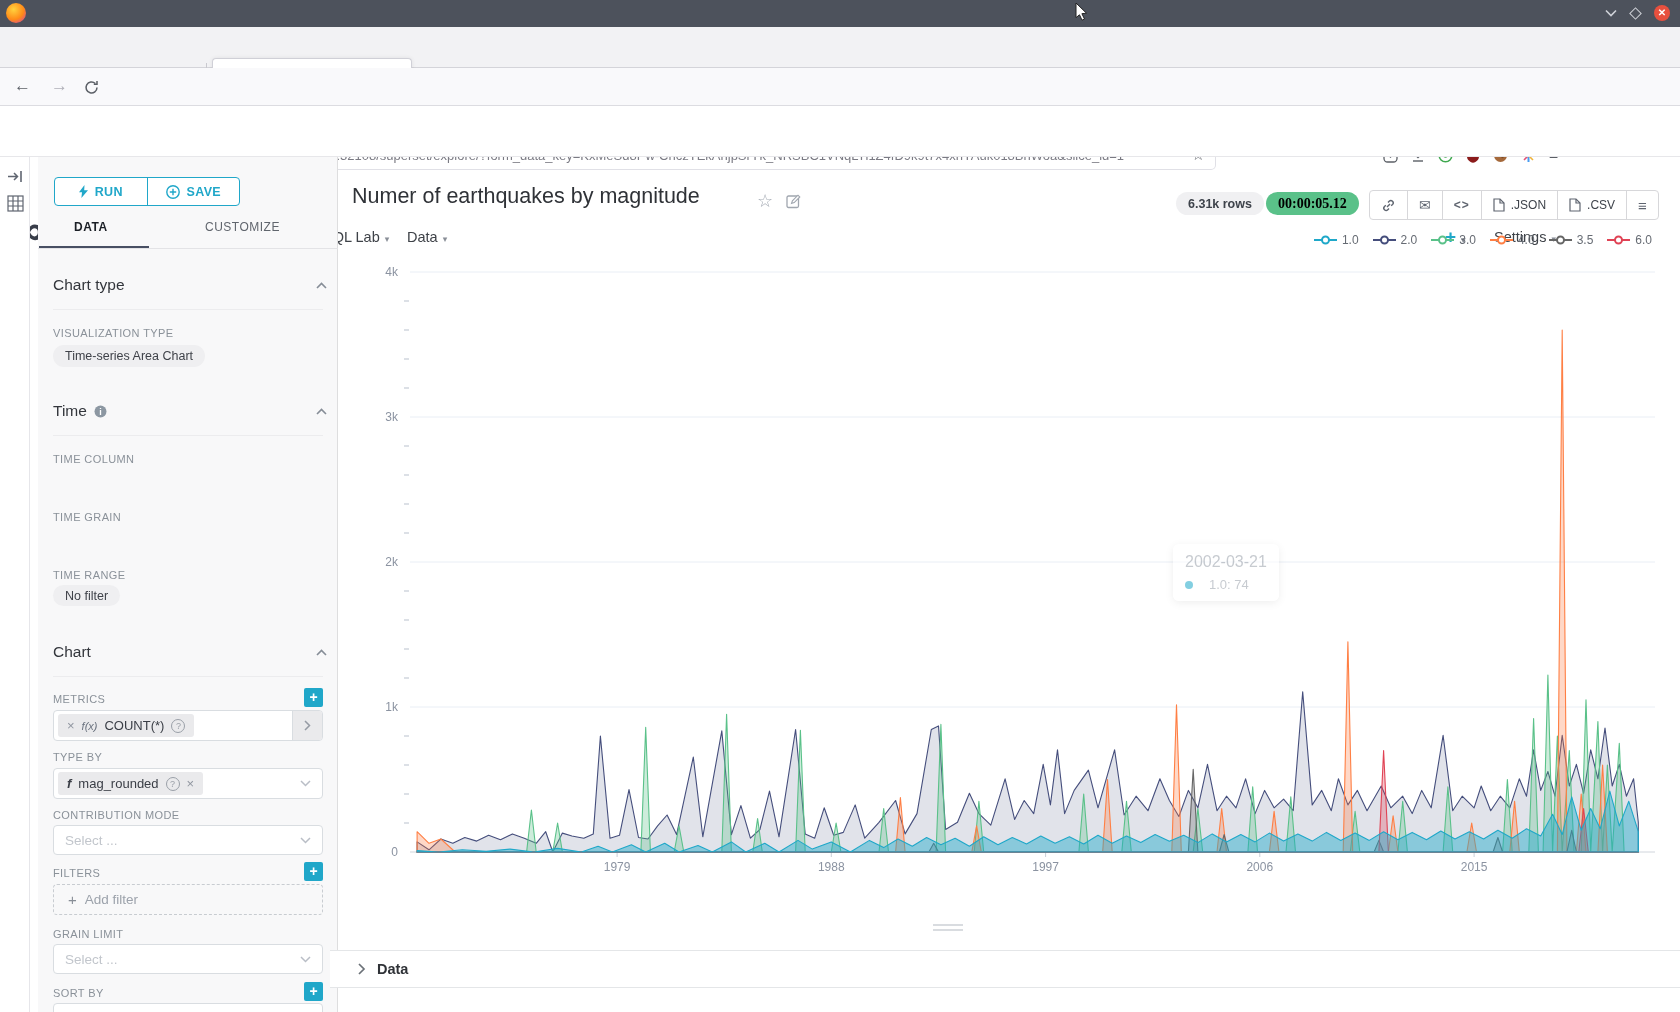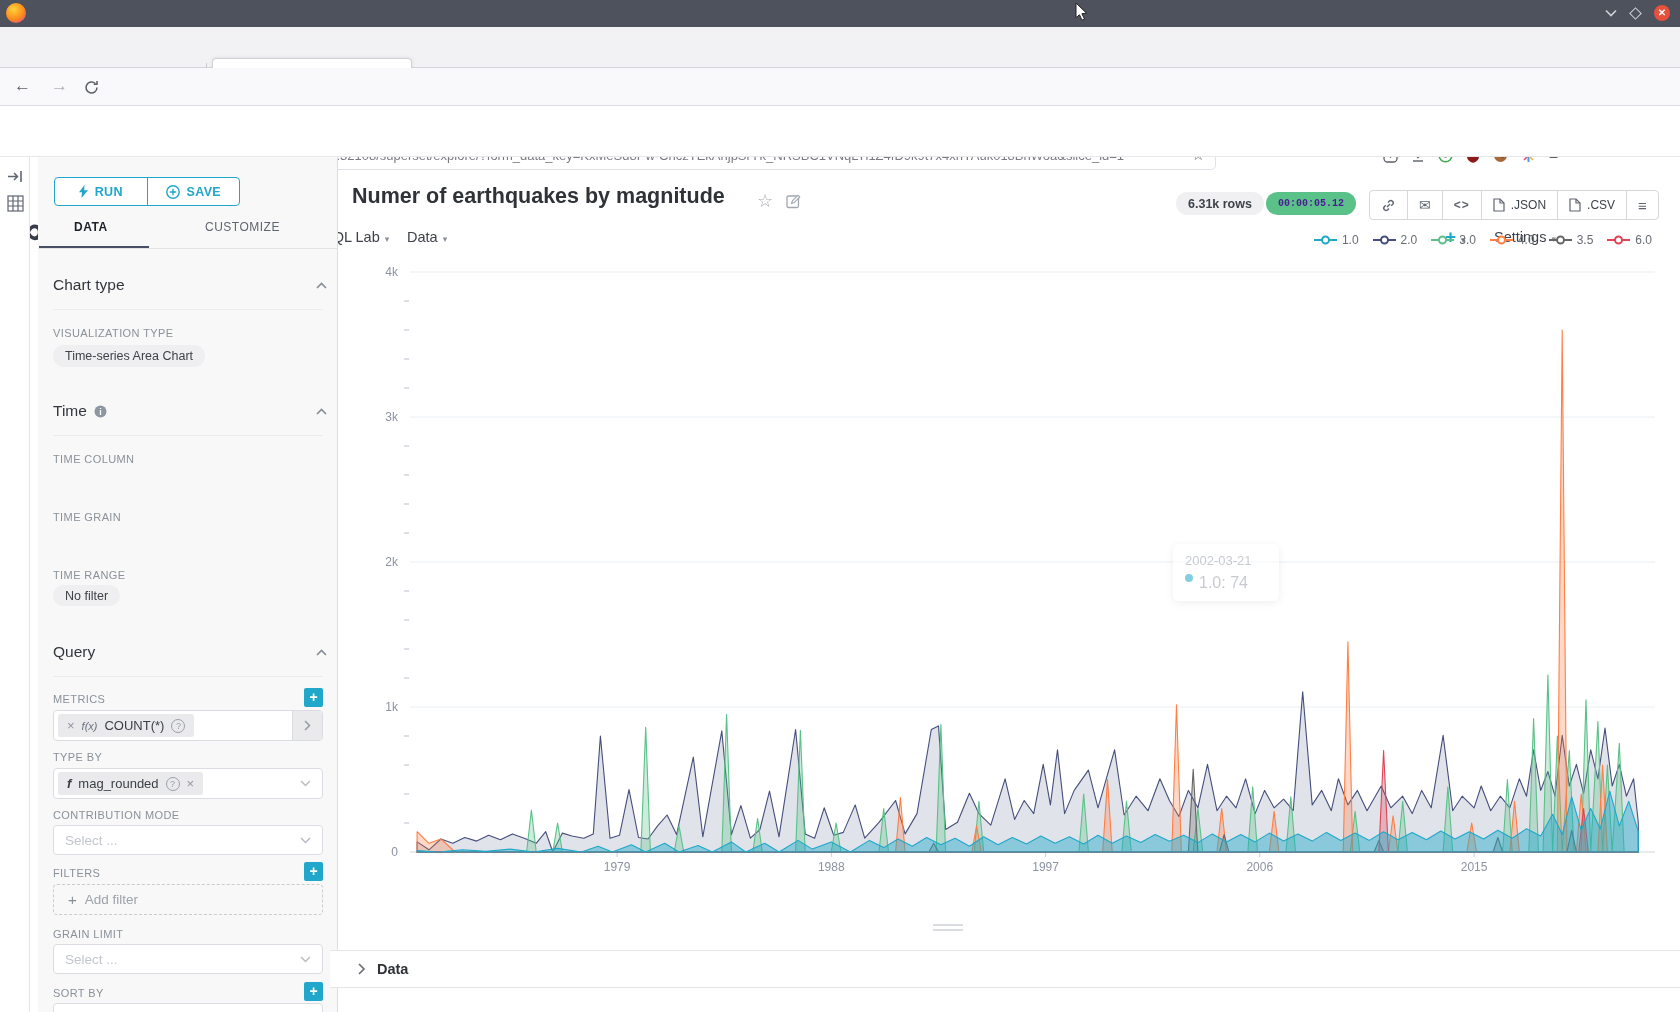--- a/index.html
+++ b/index.html
@@ -59,32 +59,32 @@
 .innerpill{height:23px;background:#eaeaec;border-radius:3px;display:inline-flex;align-items:center;padding:0 9px;gap:7px;font-size:13px;color:#3a3e46}
 .metric-caret{margin-left:auto;align-self:stretch;display:flex;align-items:center;padding:0 11px;border-left:1px solid #d9dde1;background:#eaeaec;border-radius:0 3px 3px 0}
 .qmark{width:14px;height:14px;border:1px solid #9aa0a8;border-radius:50%;font-size:9px;color:#9aa0a8;text-align:center;line-height:12px}
 .xmark{color:#9096a0;font-size:13px}
 .dashedbox{position:absolute;width:270px;height:31px;border:1px dashed #c8ccd1;border-radius:4px;display:flex;align-items:center;padding:0 14px;gap:8px;font-size:13.5px;color:#9ca2ab}
 
 .main-title{position:absolute;left:352px;top:184px;font-size:21.5px;color:#2f3237}
 .hicon{position:absolute;color:#a6acb5}
 .pill{position:absolute;height:23px;border-radius:12px;display:inline-flex;align-items:center;padding:0 12px;font-size:12.5px;font-weight:700}
 .pill-rows{background:#f0f0f2;color:#3e434b}
-.pill-timer{background:#5AC189;color:#4c1d95;font-family:Liberation Mono, monospace;font-size:10px}
+.pill-timer{background:#5AC189;color:#000000;font-family:Liberation Serif, serif;font-size:14px}
 .exp{position:absolute;left:1369px;top:190px;height:30px;display:flex;border:1px solid #d7d7da;border-radius:4px;background:#fff;align-items:stretch}
 .exp>div{display:flex;align-items:center;justify-content:center;border-right:1px solid #d7d7da;padding:0 11px;gap:6px;font-size:12px;color:#3e434b}
 .exp>div:last-child{border-right:none}
 .codeglyph{font-size:12px;font-weight:700;color:#5f6570;letter-spacing:1px}
 .legend{position:absolute;top:233px;right:28px;display:flex;gap:14px;align-items:center}
 .lgd{display:inline-flex;align-items:center;gap:5px;font-size:12px;color:#666b73}
 .ytick{font-family:"Liberation Sans",sans-serif;font-size:12px;fill:#8b93a1;text-anchor:end}
 .xtick{font-family:"Liberation Sans",sans-serif;font-size:12px;fill:#8b93a1;text-anchor:middle}
 .tooltip{position:absolute;left:1173px;top:544px;width:106px;background:rgba(255,255,255,.95);border-radius:6px;box-shadow:0 2px 10px rgba(0,0,0,.13);padding:9px 12px;opacity:.55}
-.tt-date{font-size:13px;color:#9aa1ab}
-.tt-row{margin-top:6px;display:flex;align-items:flex-start;gap:6px;font-size:16px;color:#9aa1ab}
+.tt-date{font-size:16px;color:#9aa1ab}
+.tt-row{margin-top:6px;display:flex;align-items:center;gap:16px;font-size:13px;color:#9aa1ab}
 .tt-dot{width:8px;height:8px;border-radius:50%}
 .handle{position:absolute;left:933px;top:924px}
 .handle div{width:30px;height:2px;background:#d9dce0;margin-bottom:3px}
 .dexp{position:absolute;left:330px;top:950px;width:1350px;height:38px;background:#fff;border-top:1px solid #e4e6e8;border-bottom:1px solid #e4e6e8;display:flex;align-items:center;padding-left:28px;gap:11px}
 .dexp .lbl{font-size:14.5px;font-weight:700;color:#2f3237}
 .cursor{position:absolute;left:1075px;top:2px}
 </style>
 </head>
 <body>
 
@@ -235,21 +235,21 @@
   <svg class="schev" style="left:278px;top:251px" width="11" height="7">
       <path d="M1 6l4.5-4.5L10 6" stroke="#868d97" stroke-width="1.6" fill="none"></path>
     </svg>
   <div class="sdiv" style="left:15px;top:278px"></div>
   <span class="flabel" style="left:15px;top:296px">TIME COLUMN</span>
   <span class="flabel" style="left:15px;top:354px">TIME GRAIN</span>
   <span class="flabel" style="left:15px;top:412px">TIME RANGE</span>
   <span class="tagpill" style="left:15px;top:428px;height:21px">No filter</span>
 
   <div class="shead" style="left:15px;top:486px">
-      <span>Query</span>
+      <span>Chart</span>
     </div>
   <svg class="schev" style="left:278px;top:492px" width="11" height="7">
       <path d="M1 6l4.5-4.5L10 6" stroke="#868d97" stroke-width="1.6" fill="none"></path>
     </svg>
   <div class="sdiv" style="left:15px;top:519px"></div>
 
   <span class="flabel" style="left:15px;top:536px">METRICS</span>
   <span class="plusbtn" style="left:266px;top:531px">+</span>
   <div class="sel" style="left:15px;top:553px;height:31px;padding:0 0 0 4px">
     <span class="innerpill">
@@ -299,21 +299,21 @@
     <svg class="chev" width="11" height="7">
         <path d="M1 1l4.5 4.5L10 1" stroke="#b9bec6" stroke-width="1.5" fill="none"></path>
       </svg>
   </div>
 
   <span class="flabel" style="left:15px;top:830px">SORT BY</span>
   <span class="plusbtn" style="left:266px;top:825px">+</span>
   <div class="sel" style="left:15px;top:846px"></div>
 </div>
 
-<h1 class="main-title" style="font-weight:700">Numer of earthquakes by magnitude</h1>
+<h1 class="main-title" style="font-weight:400">Numer of earthquakes by magnitude</h1>
 <span class="hicon" style="left:757px;top:190px;font-size:18px">☆</span>
 <svg class="abs" style="left:786px;top:193px" width="16" height="16">
     <rect x="1" y="3" width="11.5" height="11.5" rx="1.5" stroke="#a0a6af" fill="none" stroke-width="1.3"></rect>
     <path d="M5.5 10.5l.9-2.7L12 2.2l1.8 1.8-5.6 5.6-2.7.9z" fill="#fff" stroke="#a0a6af" stroke-width="1.1"></path>
   </svg>
 
 <span class="pill pill-rows" style="left:1176px;top:192px">6.31k rows</span>
 <span class="pill pill-timer" style="left:1266px;top:192px">00:00:05.12</span>
 
 <div class="exp">

